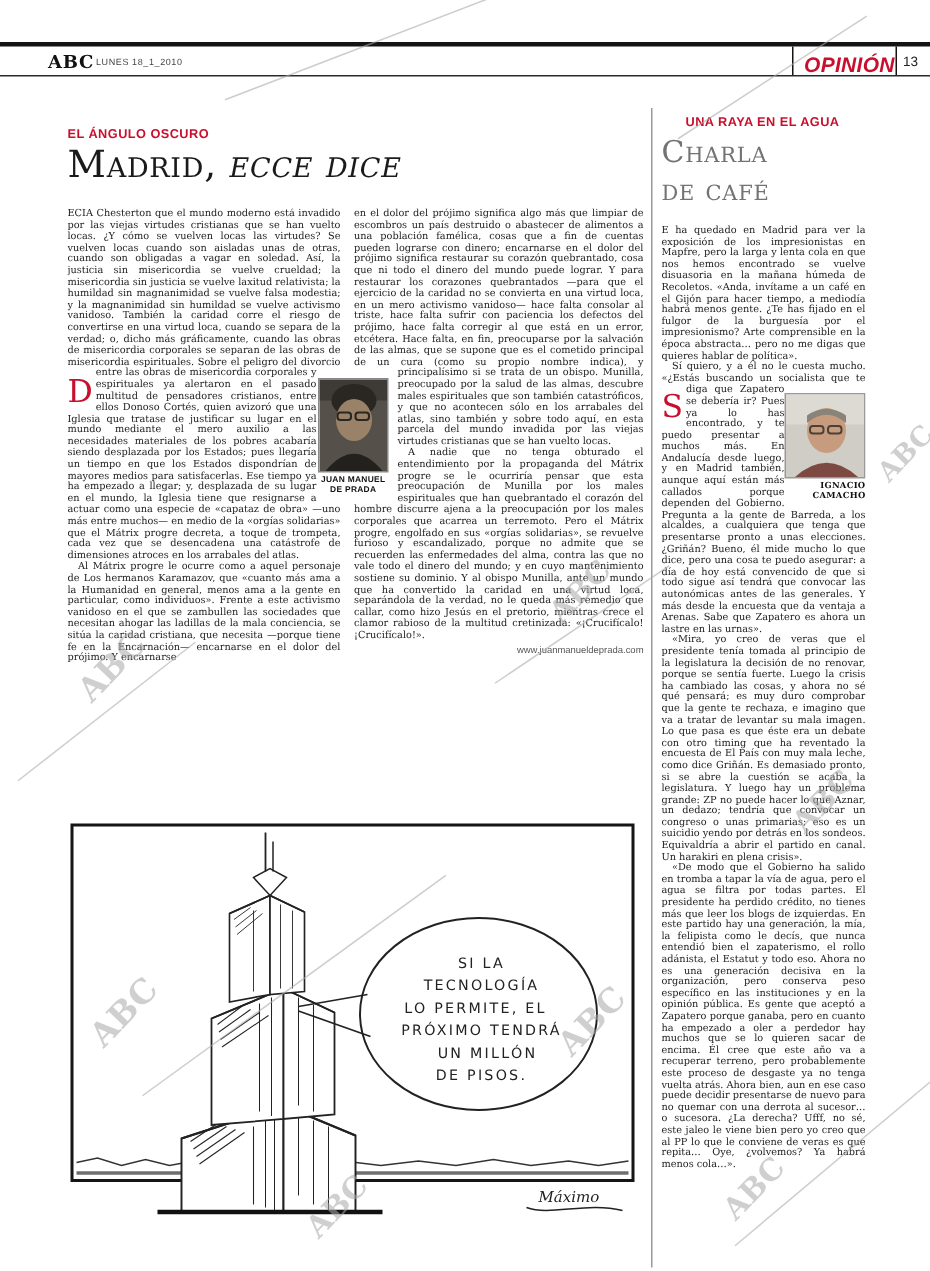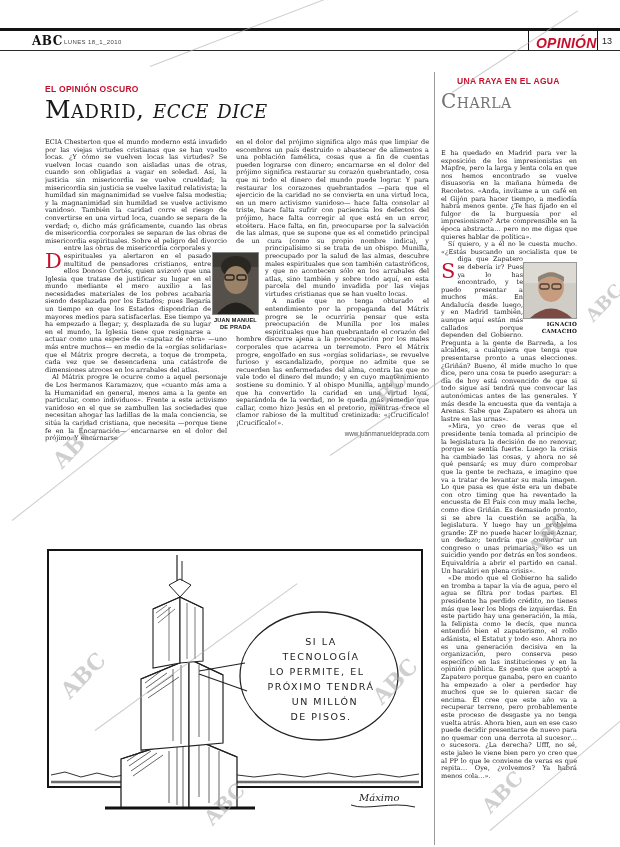--- a/index.html
+++ b/index.html
@@ -58,21 +58,21 @@
 
 <div class="rule-thick"></div>
 <div class="rule-thin"></div>
 <div class="brand">ABC</div>
 <div class="edition-date">LUNES 18_1_2010</div>
 <div class="vsep s1"></div>
 <div class="vsep s2"></div>
 <div class="section-label">OPINIÓN</div>
 <div class="page-number">13</div>
 
-<div class="kicker left-k">EL OPINIÓN OSCURO</div>
+<div class="kicker left-k">EL ÁNGULO OSCURO</div>
 <h1 class="headline" style="margin:0;font-weight:normal;"><span>Madrid,</span><span class="latin"> ecce dice</span></h1>
 
 <div class="bodycol col1">
   <span class="sp r0"></span>
     <span class="sp r1"></span>
   <p class="para"><span class="dropcap">D</span><span>ECÍA Chesterton que el mundo moderno está invadido por las viejas virtudes cristianas que se han vuelto locas. ¿Y cómo se vuelven locas las virtudes? Se vuelven locas cuando son aisladas unas de otras, cuando son obligadas a vagar en soledad. Así, la justicia sin misericordia se vuelve crueldad; la misericordia sin justicia se vuelve laxitud relativista; la humildad sin magnanimidad se vuelve falsa modestia; y la magnanimidad sin humildad se vuelve activismo vanidoso. También la caridad corre el riesgo de convertirse en una virtud loca, cuando se separa de la verdad; o, dicho más gráficamente, cuando las obras de misericordia corporales se separan de las obras de misericordia espirituales. Sobre el peligro del divorcio entre las obras de misericordia corporales y espirituales ya alertaron en el pasado multitud de pensadores cristianos, entre ellos Donoso Cortés, quien avizoró que una Iglesia que tratase de justificar su lugar en el mundo mediante el mero auxilio a las necesidades materiales de los pobres acabaría siendo desplazada por los Estados; pues llegaría un tiempo en que los Estados dispondrían de mayores medios para satisfacerlas. Ese tiempo ya ha empezado a llegar; y, desplazada de su lugar en el mundo, la Iglesia tiene que resignarse a actuar como una especie de «capataz de obra» —uno más entre muchos— en medio de la «orgías solidarias» que el Mátrix progre decreta, a toque de trompeta, cada vez que se desencadena una catástrofe de dimensiones atroces en los arrabales del atlas.</span></p>
   <p class="para indent">Al Mátrix progre le ocurre como a aquel personaje de Los hermanos Karamazov, que «cuanto más ama a la Humanidad en general, menos ama a la gente en particular, como individuos». Frente a este activismo vanidoso en el que se zambullen las sociedades que necesitan ahogar las ladillas de la mala conciencia, se sitúa la caridad cristiana, que necesita —porque tiene fe en la Encarnación— encarnarse en el dolor del prójimo. Y encarnarse</p>
 </div>
 
 <div class="bodycol col2">
@@ -97,20 +97,21 @@
     <span>JUAN MANUEL</span><br>
     <span>DE PRADA</span>
   </div>
 </div>
 
 <div class="divider-v"></div>
 
 <div class="kicker right-k">UNA RAYA EN EL AGUA</div>
 <h2 class="headline2" style="margin:0;font-weight:normal;">
   <span>Charla</span><br>
+  <span>de café</span>
 </h2>
 
 <div class="bodycol rcol">
   <span class="sp zr"></span>
   <figure class="fig-camacho" style="margin:0;">
     <svg width="52" height="55" viewBox="0 0 52 55">
       <rect x="0" y="0" width="52" height="55" fill="#cfcdc6"></rect>
       <rect x="0" y="0" width="52" height="20" fill="#dcdad3"></rect>
       <ellipse cx="27" cy="24" rx="13" ry="15" fill="#c79c7e"></ellipse>
       <path d="M14,19 Q27,8 40,19 L40,14 Q27,5 14,14 Z" fill="#8a8378"></path>

